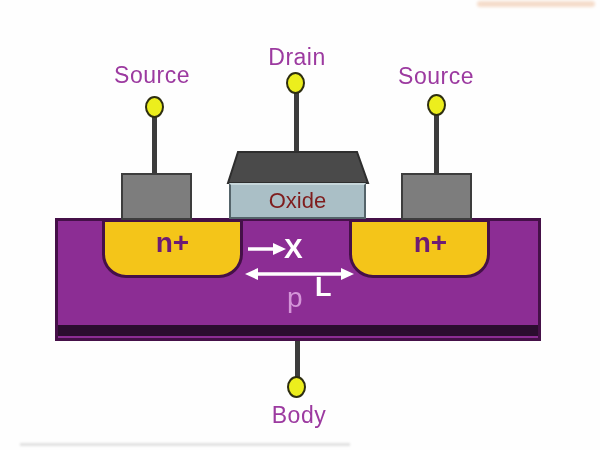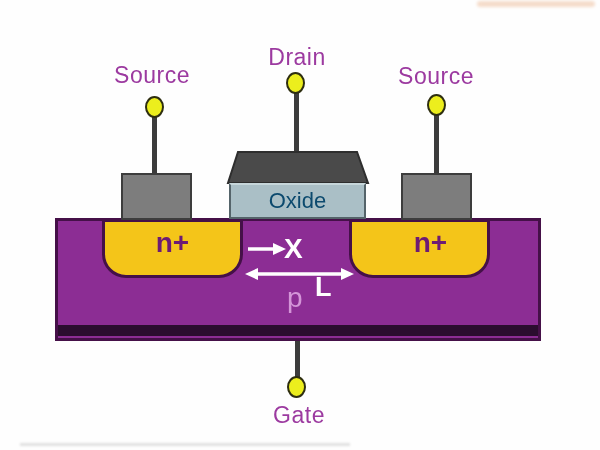--- a/index.html
+++ b/index.html
@@ -55,21 +55,21 @@
   .oxide {
     position: absolute;
     left: 229px; top: 183px;
     width: 137px; height: 36px;
     background: #aabfc6;
     border: 2px solid #55646a;
     border-top-color: #c6d6da;
     box-sizing: border-box;
     display: flex; align-items: center; justify-content: center;
     font-size: 22px;
-    color: #0c4a6e;
+    color: #7f1d1d;
   }
 
   
   .substrate {
     position: absolute;
     left: 55px; top: 218px;
     width: 486px; height: 123px;
     background: #8c2d94;
     border: 3px solid #451048;
     box-sizing: border-box;
@@ -129,21 +129,21 @@
   }
 </style>
 </head>
 <body>
 
 <div class="canvas">
 
   <div class="term-label" style="left:97px; top:62px;">Source</div>
   <div class="term-label" style="left:242px; top:44px;">Drain</div>
   <div class="term-label" style="left:381px; top:63px;">Source</div>
-  <div class="term-label" style="left:244px; top:402px;">Gate</div>
+  <div class="term-label" style="left:244px; top:402px;">Body</div>
 
   <div class="stem" style="left:152px; top:115px; height:59px;"></div>
   <div class="stem" style="left:294px; top:92px; height:62px;"></div>
   <div class="stem" style="left:434px; top:113px; height:61px;"></div>
   <div class="stem" style="left:295px; top:339px; height:40px;"></div>
 
   <div class="pin" style="left:145px; top:96px;"></div>
   <div class="pin" style="left:286px; top:72px;"></div>
   <div class="pin" style="left:427px; top:94px;"></div>
   <div class="pin" style="left:287px; top:376px;"></div>

